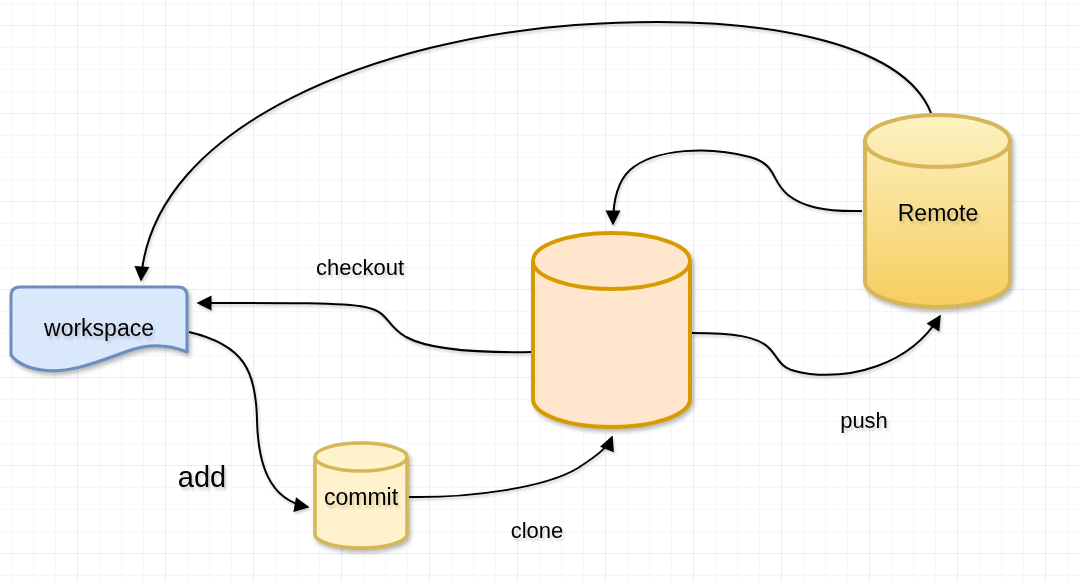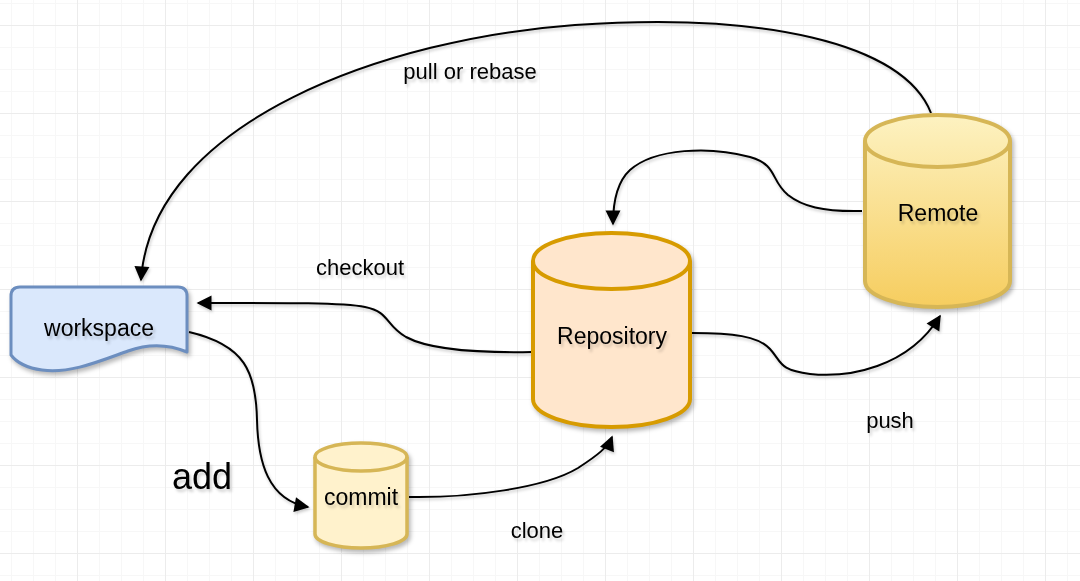--- a/index.html
+++ b/index.html
@@ -33,21 +33,21 @@
   .label {
     position: absolute;
     transform: translate(-50%, -50%);
     white-space: nowrap;
     color: #000000;
     text-shadow: 2px 3px 3px rgba(0,0,0,0.18);
     pointer-events: none;
   }
   .node-label  { font-size: 23px; }
   .edge-label  { font-size: 22px; }
-  .edge-label.big { font-size: 36px; }
+  .edge-label.big { font-size: 29px; }
 </style>
 </head>
 <body>
 
 <div class="canvas">
 
   <svg class="graphics" viewBox="0 0 1080 581" xmlns="http://www.w3.org/2000/svg">
     <defs>
       <marker id="arrow" viewBox="0 0 12 12" refX="10" refY="6" markerWidth="9" markerHeight="9" orient="auto-start-reverse" markerUnits="strokeWidth">
         <path d="M1,1 L11,6 L1,11 Z" fill="#000000"></path>
@@ -84,22 +84,20 @@
 
       <g>
         <path d="M 865 141 a 72.5 26 0 0 1 145 0 v 140 a 72.5 26 0 0 1 -145 0 z" fill="url(#remoteGrad)" stroke="#d6b656" stroke-width="4"></path>
         <path d="M 865 141 a 72.5 26 0 0 0 145 0" fill="none" stroke="#d6b656" stroke-width="4"></path>
       </g>
     </g>
   </svg>
 
   <div class="label node-label" style="left:99px;  top:328px;">workspace</div>
   <div class="label node-label" style="left:361px; top:497px;">commit</div>
-  <div class="label node-label" style="left:612px; top:336px;">Repository</div>
   <div class="label node-label" style="left:938px; top:213px;">Remote</div>
 
-  <div class="label edge-label" style="left:470px; top:72px;">pull or rebase</div>
   <div class="label edge-label" style="left:360px; top:268px;">checkout</div>
   <div class="label edge-label big" style="left:202px; top:477px;">add</div>
   <div class="label edge-label" style="left:537px; top:531px;">clone</div>
-  <div class="label edge-label" style="left:890px; top:421px;">push</div>
+  <div class="label edge-label" style="left:864px; top:421px;">push</div>
 
 </div>
 
 </body></html>

